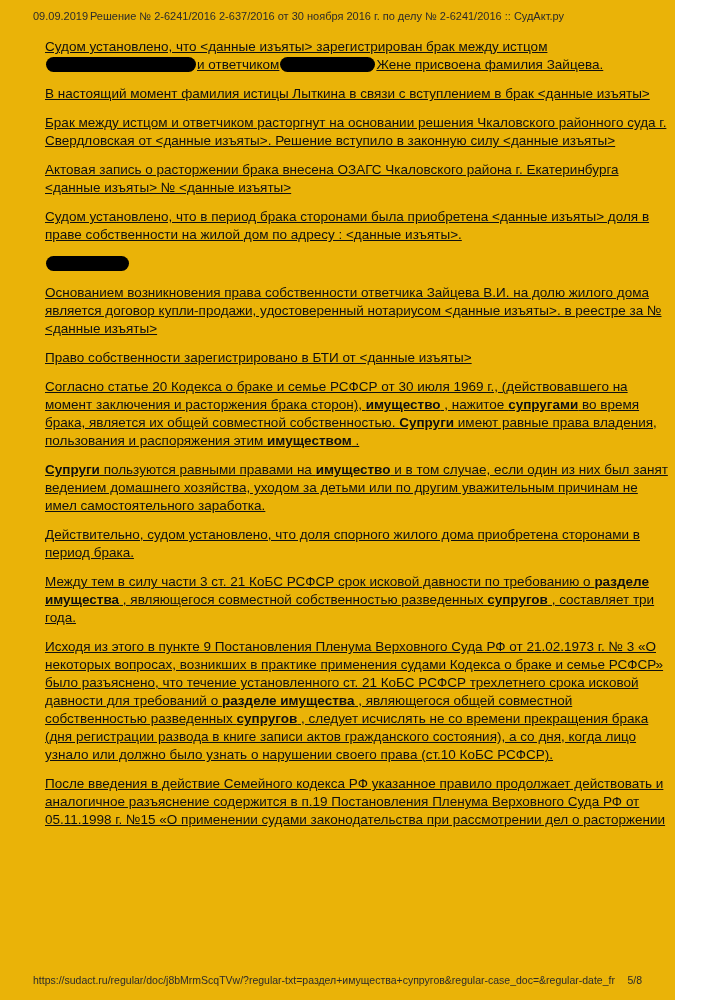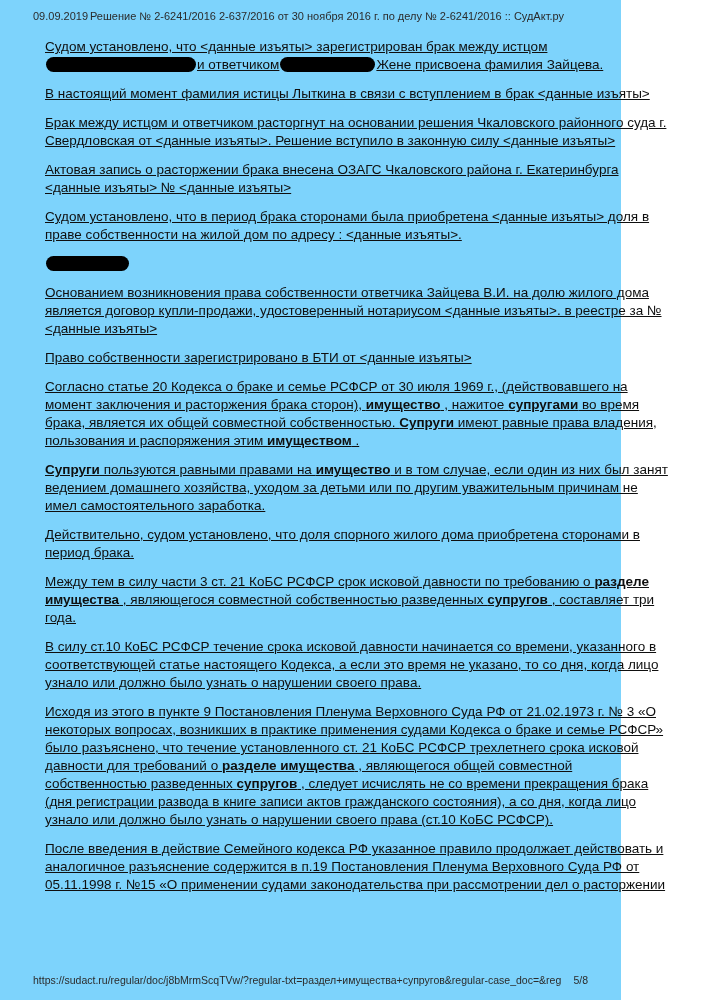--- a/index.html
+++ b/index.html
@@ -10,42 +10,42 @@
   body {
     width: 707px;
     height: 1000px;
     position: relative;
     overflow: hidden;
     font-family: "Liberation Sans", "DejaVu Sans", sans-serif;
     color: #0f0f0f;
   }
   .page {
     position: relative;
-    width: 621px;
+    width: 675px;
     height: 1000px;
-    background: #7dd3fc;
+    background: #eab308;
   }
   .print-header {
     position: absolute;
     top: 10px;
     left: 0;
     right: 0;
     height: 16px;
     font-size: 11px;
     color: #2b2b2b;
   }
   .header-date {
     position: absolute;
     left: 33px;
     top: 0;
     white-space: nowrap;
   }
   .header-title {
     display: block;
-    text-align: right;
+    text-align: left;
     padding: 0 90px;
     white-space: nowrap;
     overflow: hidden;
   }
   .content {
     position: absolute;
     top: 38px;
     left: 45px;
     width: 625px;
     font-size: 13.5px;
@@ -104,21 +104,20 @@
       <p class="para"><span class="">Брак между истцом и ответчиком расторгнут на основании решения Чкаловского районного суда г. Свердловская от &lt;данные изъяты&gt;. Решение вступило в законную силу &lt;данные изъяты&gt;</span></p>
       <p class="para"><span class="">Актовая запись о расторжении брака внесена ОЗАГС Чкаловского района г. Екатеринбурга &lt;данные изъяты&gt; № &lt;данные изъяты&gt;</span></p>
       <p class="para"><span class="">Судом установлено, что в период брака сторонами была приобретена &lt;данные изъяты&gt; доля в праве собственности на жилой дом по адресу : &lt;данные изъяты&gt;.</span></p>
       <p class="para"><span class="redaction" style="width: 83px;"></span></p>
       <p class="para"><span class="">Основанием возникновения права собственности ответчика Зайцева В.И. на долю жилого дома является договор купли-продажи, удостоверенный нотариусом &lt;данные изъяты&gt;. в реестре за № &lt;данные изъяты&gt;</span></p>
       <p class="para"><span class="">Право собственности зарегистрировано в БТИ от &lt;данные изъяты&gt;</span></p>
       <p class="para"><span class="">Согласно статье 20 Кодекса о браке и семье РСФСР от 30 июля 1969 г., (действовавшего на момент заключения и расторжения брака сторон), </span><span class="hl">имущество</span><span class=""> , нажитое </span><span class="hl">супругами</span><span class=""> во время брака, является их общей совместной собственностью. </span><span class="hl">Супруги</span><span class=""> имеют равные права владения, пользования и распоряжения этим </span><span class="hl">имуществом</span><span class=""> .</span></p>
       <p class="para"><span class="hl">Супруги</span><span class=""> пользуются равными правами на </span><span class="hl">имущество</span><span class=""> и в том случае, если один из них был занят ведением домашнего хозяйства, уходом за детьми или по другим уважительным причинам не имел самостоятельного заработка.</span></p>
       <p class="para"><span class="">Действительно, судом установлено, что доля спорного жилого дома приобретена сторонами в период брака.</span></p>
       <p class="para"><span class="">Между тем в силу части 3 ст. 21 КоБС РСФСР срок исковой давности по требованию о </span><span class="hl">разделе имущества</span><span class=""> , являющегося совместной собственностью разведенных </span><span class="hl">супругов</span><span class=""> , составляет три года.</span></p>
-      <p class="para"><span class="">В силу ст.10 КоБС РСФСР течение срока исковой давности начинается со времени, указанного в соответствующей статье настоящего Кодекса, а если это время не указано, то со дня, когда лицо узнало или должно было узнать о нарушении своего права.</span></p>
       <p class="para"><span class="">Исходя из этого в пункте 9 Постановления Пленума Верховного Суда РФ от 21.02.1973 г. № 3 «О некоторых вопросах, возникших в практике применения судами Кодекса о браке и семье РСФСР» было разъяснено, что течение установленного ст. 21 КоБС РСФСР трехлетнего срока исковой давности для требований о </span><span class="hl">разделе имущества</span><span class=""> , являющегося общей совместной собственностью разведенных </span><span class="hl">супругов</span><span class=""> , следует исчислять не со времени прекращения брака (дня регистрации развода в книге записи актов гражданского состояния), а со дня, когда лицо узнало или должно было узнать о нарушении своего права (ст.10 КоБС РСФСР).</span></p>
       <p class="para"><span class="">После введения в действие Семейного кодекса РФ указанное правило продолжает действовать и аналогичное разъяснение содержится в п.19 Постановления Пленума Верховного Суда РФ от 05.11.1998 г. №15 «О применении судами законодательства при рассмотрении дел о расторжении</span></p>
     </div>
 
   <div class="print-footer">
     <span class="footer-url">https://sudact.ru/regular/doc/j8bMrmScqTVw/?regular-txt=раздел+имущества+супругов&amp;regular-case_doc=&amp;regular-date_from=&amp;regular-date_t…</span>
     <span class="footer-page">5/8</span>
   </div>
 
 </div>

